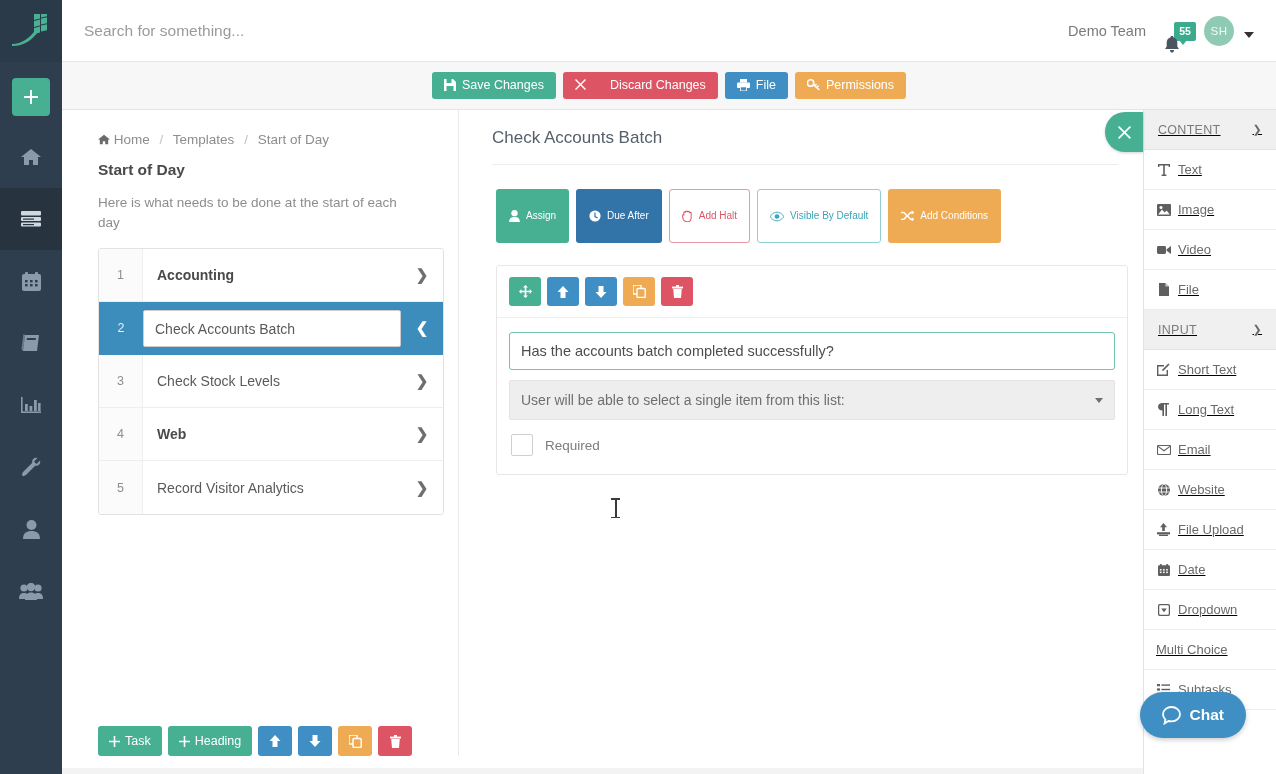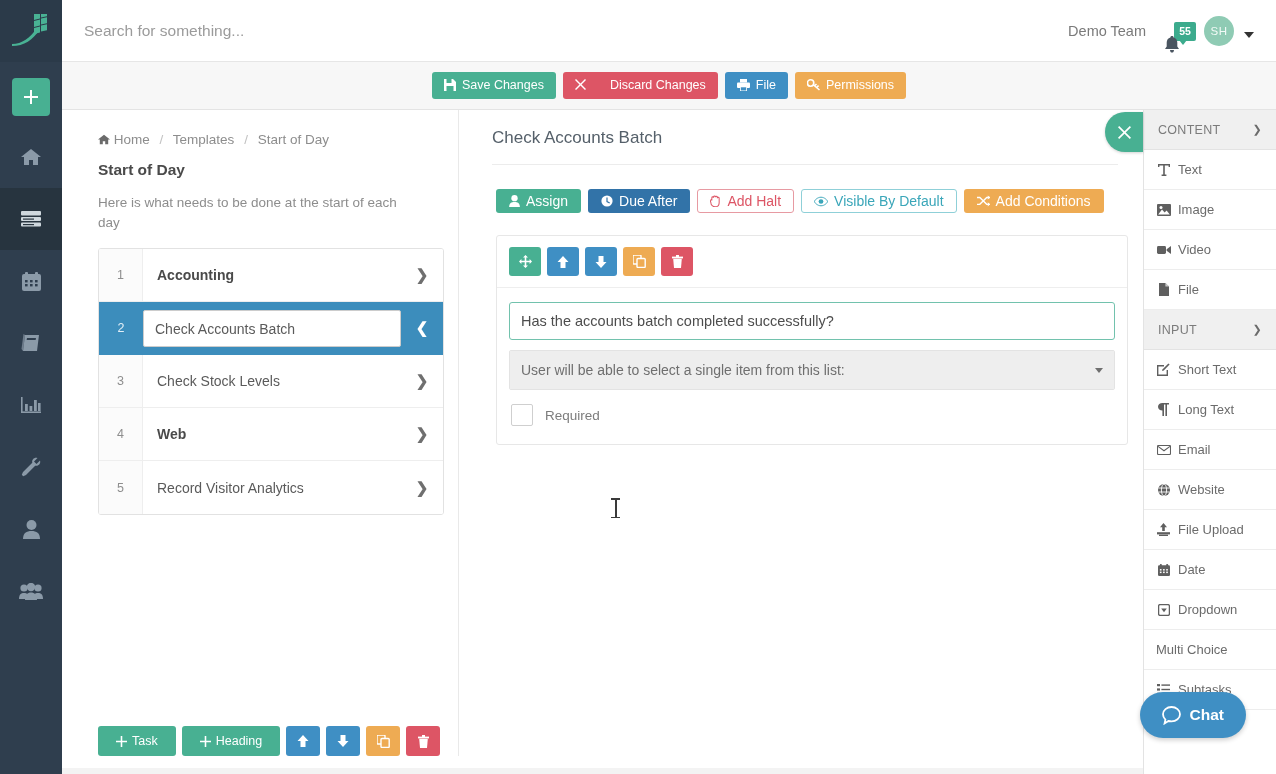--- a/index.html
+++ b/index.html
@@ -138,21 +138,21 @@
     flex: 1; margin: 8px 0; height: 37px; border: 1px solid #ccc; border-radius: 2px;
     padding: 0 11px; font-size: 14px; color: #5a5a5a; outline: none;
     font-family: "Liberation Sans", sans-serif; background: #fff;
   }
 
   .tpl-bottombar {
     position: absolute; left: 12px; bottom: 18px; display: flex; gap: 6px;
   }
   .sbtn {
     border: none; border-radius: 3px; color: #fff; font-size: 12.5px;
-    padding: 8px 18px; cursor: pointer; display: inline-flex; align-items: center;
+    padding: 8px 11px; cursor: pointer; display: inline-flex; align-items: center;
     gap: 5px; font-family: "Liberation Sans", sans-serif; line-height: 1;
     min-height: 30px;
   }
   .sbtn.green  { background: #48b092; }
   .sbtn.blue   { background: #3f8fc4; }
   .sbtn.orange { background: #eeab53; }
   .sbtn.red    { background: #dd5565; }
   .sbtn.icon-only { width: 34px; justify-content: center; padding: 8px 0; }
 
   .tplcol-divider {
@@ -165,21 +165,21 @@
     position: absolute; left: 430px; top: 0; width: 640px; padding: 18px 0 0 0;
   }
   .detail-title {
     font-size: 17px; color: #55606a; padding-bottom: 16px;
     border-bottom: 1px solid #ececec; margin-right: 14px;
   }
   .detail-actions {
     display: flex; gap: 7px; padding: 24px 0 0 4px; flex-wrap: wrap;
   }
   .dbtn {
-    border-radius: 3px; font-size: 14px; padding: 4px 12px; cursor: pointer;
+    border-radius: 3px; font-size: 10px; padding: 20px 12px; cursor: pointer;
     display: inline-flex; align-items: center; gap: 6px; line-height: 1;
     font-family: "Liberation Sans", sans-serif; border: 1px solid transparent;
   }
   .dbtn.green  { background: #48b092; color: #fff; }
   .dbtn.blue   { background: #3273a8; color: #fff; }
   .dbtn.outline-red  { background: #fff; color: #dd5565; border-color: #e79aa2; }
   .dbtn.outline-teal { background: #fff; color: #3aa6b9; border-color: #8fd0d8; }
   .dbtn.orange { background: #eeab53; color: #fff; }
 
   .formcard {
@@ -240,21 +240,21 @@
   .ibeam::before { top: 0; }
   .ibeam::after { bottom: 0; }
   .ibeam i {
     position: absolute; left: 4px; top: 0; width: 1.5px; height: 20px; background: #3a3a3a;
     display: block;
   }
 
   
   .rightpanel {
     position: absolute; right: 0; top: 110px; width: 133px; height: 664px;
-    background: #ffffff; border-left: 1px solid #e3e3e3; overflow: hidden;
+    background: #ffffff; border-left: 1px solid #e3e3e3; overflow: hidden; text-decoration: underline;
   }
   .rp-group-head {
     height: 40px; background: #f0f0f0; display: flex; align-items: center;
     justify-content: space-between; padding: 0 14px; font-size: 12.5px;
     color: #7b7b7b; letter-spacing: .3px; cursor: pointer;
     border-bottom: 1px solid #e3e3e3;
   }
   .rp-item {
     height: 40px; display: flex; align-items: center; gap: 7px; padding: 0 12px;
     font-size: 13px; color: #6b6b6b; border-bottom: 1px solid #ededed;

